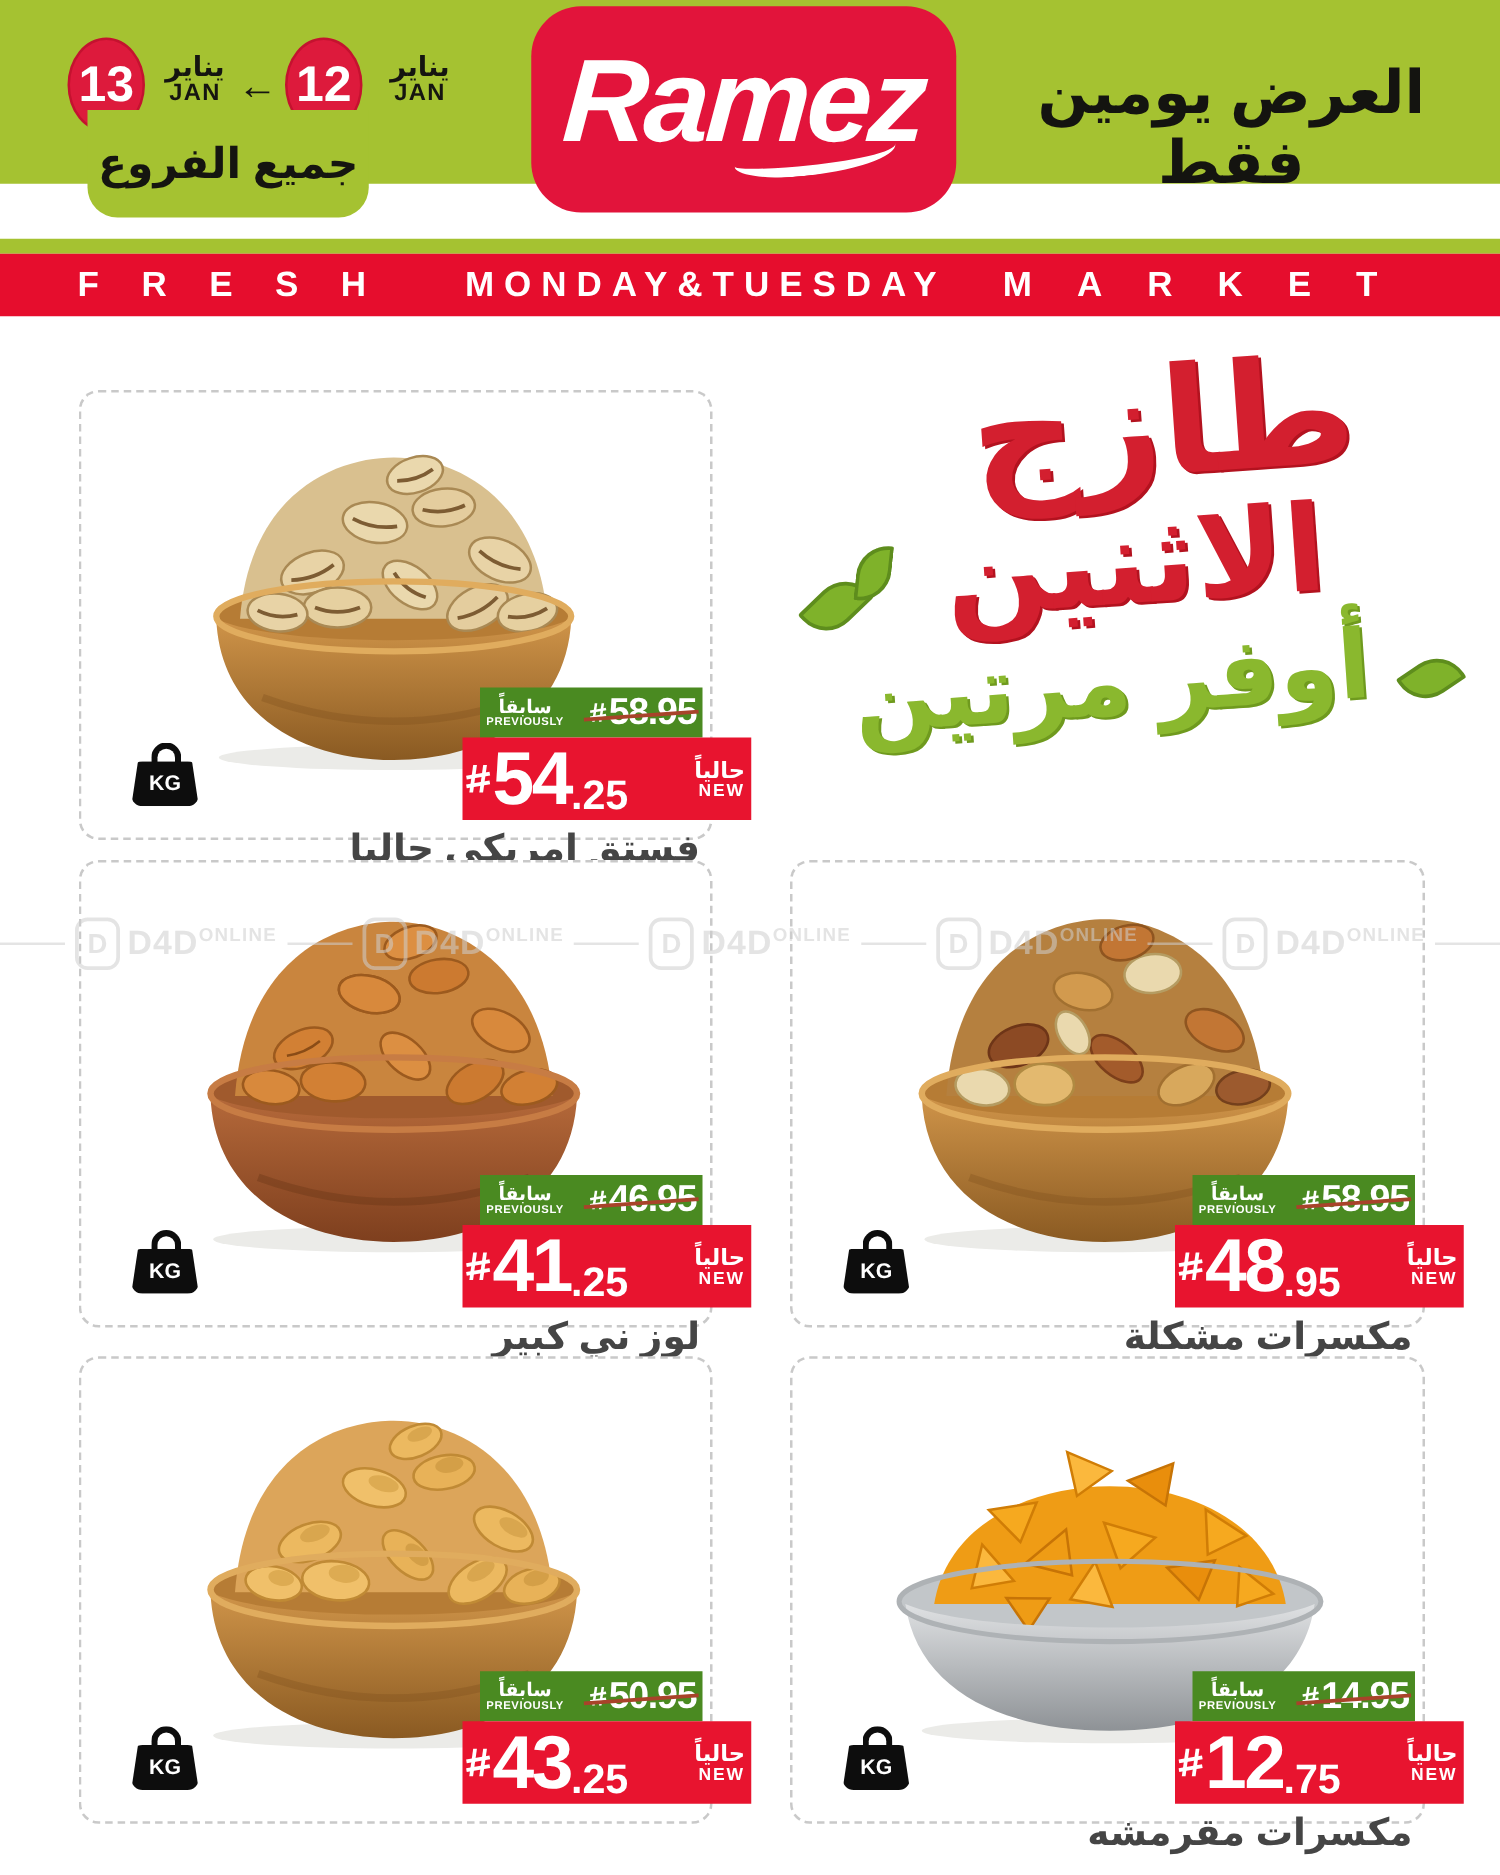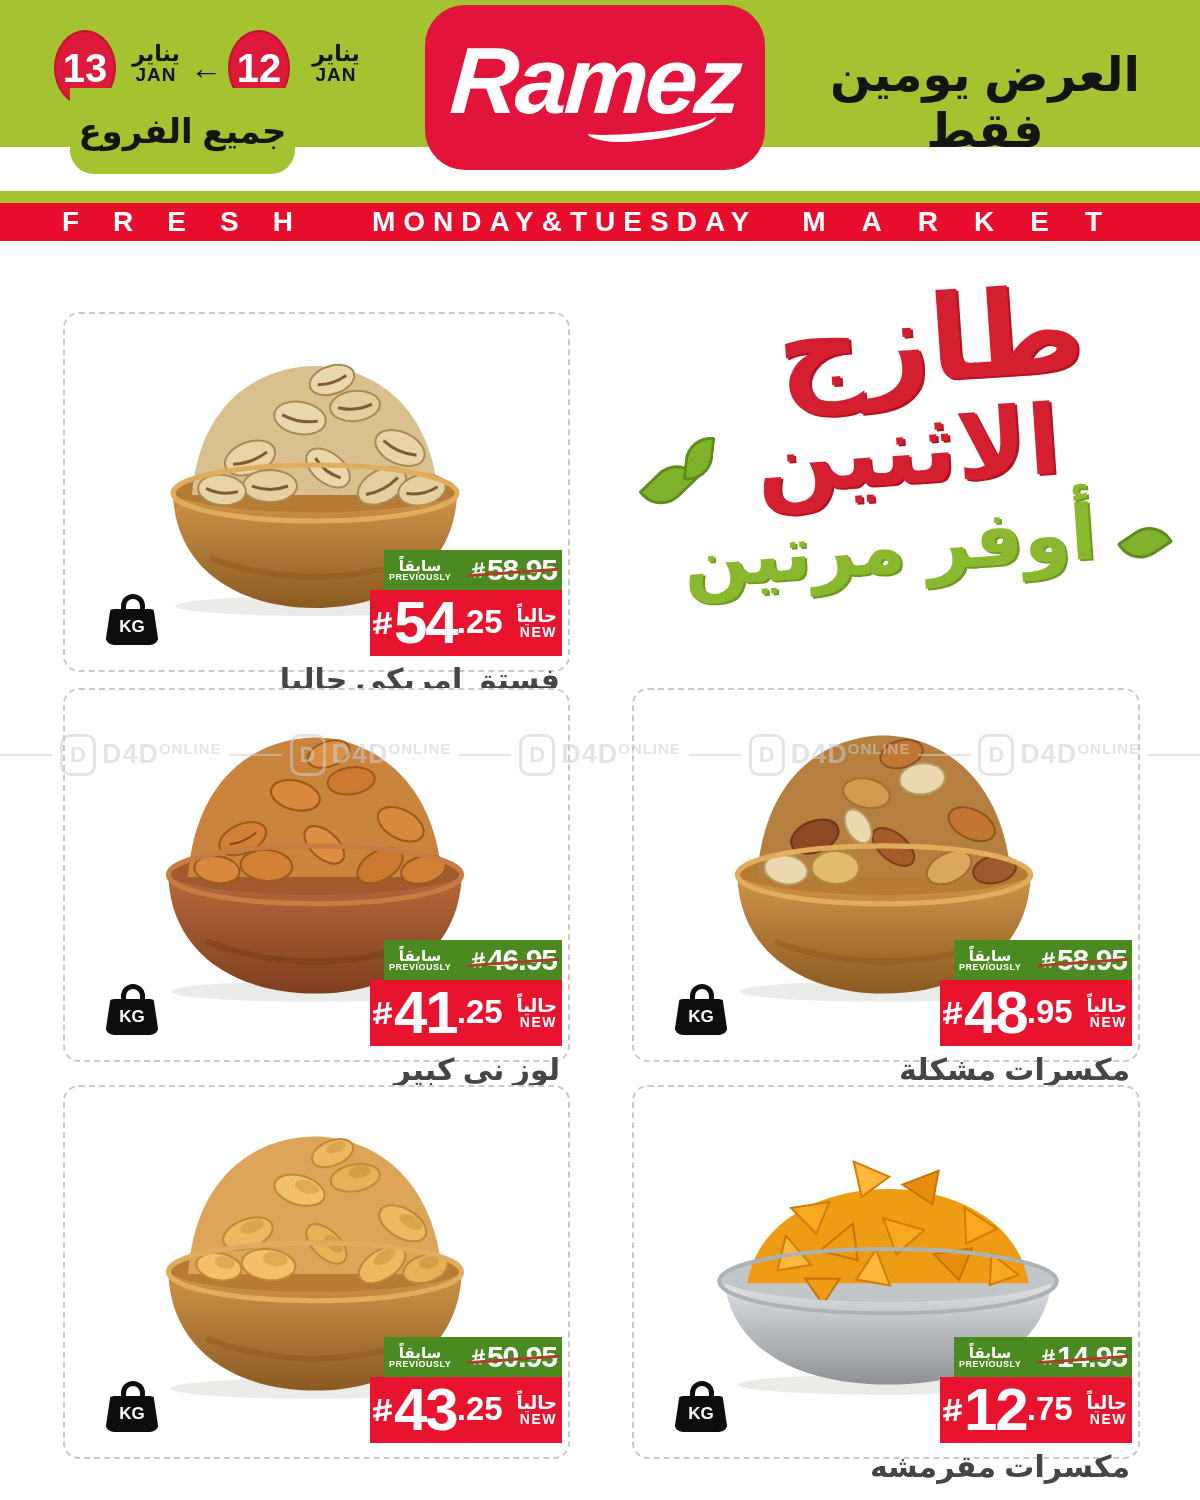--- a/index.html
+++ b/index.html
@@ -21,21 +21,21 @@
   .date-arrow{position:absolute;left:190px;top:50px;font-size:32px;font-weight:bold;color:#151510;}
   .logo-box{position:absolute;left:425px;top:5px;width:340px;height:165px;background:#e2143b;
             border-radius:40px;display:flex;align-items:center;justify-content:center;}
   .logo-box span{color:#fff;font-size:94px;font-weight:bold;font-style:italic;letter-spacing:-3px;
                  transform:skewX(-4deg);margin-top:-14px;}
   .logo-swoosh{position:absolute;right:48px;bottom:30px;width:130px;height:24px;
                border-bottom:8px solid #fff;border-radius:0 0 70% 45%;transform:rotate(-5deg);}
   .offer-title{position:absolute;left:780px;top:46px;width:410px;text-align:center;
                font-size:48px;font-weight:bold;color:#141410;}
   .green-strip{position:absolute;left:0;top:191px;width:1200px;height:12px;background:#a5c231;}
-  .red-band{position:absolute;left:0;top:203px;width:1200px;height:38px;background:#e60d2d;
+  .red-band{position:absolute;left:0;top:203px;width:1200px;height:50px;background:#e60d2d;
             display:flex;align-items:center;justify-content:space-between;padding:0 62px;box-sizing:border-box;}
   .red-band span{color:#fff;font-weight:bold;font-size:28px;white-space:nowrap;}
   .ls-wide{letter-spacing:34px;} .ls-mid{letter-spacing:8px;} .ls-wide2{letter-spacing:36px;}
   
   .card{position:absolute;border:2px dashed #c9c9c9;border-radius:16px;background:#fff;z-index:1;}
   .card-1{left:63px;top:312px;width:503px;height:356px;}
   .card-2{left:63px;top:688px;width:503px;height:370px;}
   .card-3{left:632px;top:688px;width:504px;height:370px;}
   .card-4{left:63px;top:1085px;width:503px;height:370px;}
   .card-5{left:632px;top:1085px;width:504px;height:370px;}
@@ -44,22 +44,22 @@
   .pricetag{position:absolute;right:6px;bottom:14px;width:192px;z-index:3;}
   .old-bar{width:178px;height:40px;margin-left:auto;background:#4a8a21;display:flex;align-items:center;
            padding:0 5px;box-sizing:border-box;gap:20px;}
   .prev-labels{display:flex;flex-direction:column;line-height:1;color:#fff;text-align:center;min-width:62px;}
   .prev-labels .ar{font-size:15px;font-weight:bold;}
   .prev-labels .en{font-size:9px;font-weight:bold;letter-spacing:.5px;}
   .old-wrap{position:relative;display:flex;align-items:center;gap:3px;flex:1;justify-content:flex-end;}
   .old-price{color:#fff;font-size:30px;font-weight:bold;letter-spacing:-1px;}
   .old-wrap::after{content:"";position:absolute;left:-4px;right:-2px;top:52%;height:3px;background:#a8432a;
                    transform:rotate(-4deg);}
-  .new-box{width:192px;height:66px;background:#e8142f;display:flex;align-items:center;
-           padding:14px 5px;box-sizing:border-box;}
+  .new-box{width:231px;height:66px;background:#e8142f;display:flex;align-items:center;
+           padding:0 5px;box-sizing:border-box;}
   .new-main{color:#fff;font-size:60px;font-weight:bold;letter-spacing:-2px;line-height:1;margin-left:4px;}
   .new-dec{color:#fff;font-size:33px;font-weight:bold;align-self:flex-end;margin-bottom:4px;line-height:1;}
   .now-labels{margin-left:auto;display:flex;flex-direction:column;align-items:flex-end;line-height:1;color:#fff;}
   .now-labels .ar{font-size:18px;font-weight:bold;}
   .now-labels .en{font-size:14px;font-weight:bold;letter-spacing:1.5px;}
   .prod-name{position:absolute;right:2px;white-space:nowrap;text-align:right;margin-top:6px;
              font-size:30px;font-weight:bold;color:#454545;}
   
   .sar{position:relative;display:inline-block;width:15px;height:24px;flex:none;}
   .sar i{position:absolute;left:-2px;right:-2px;height:3px;background:#fff;transform:rotate(-10deg);}

